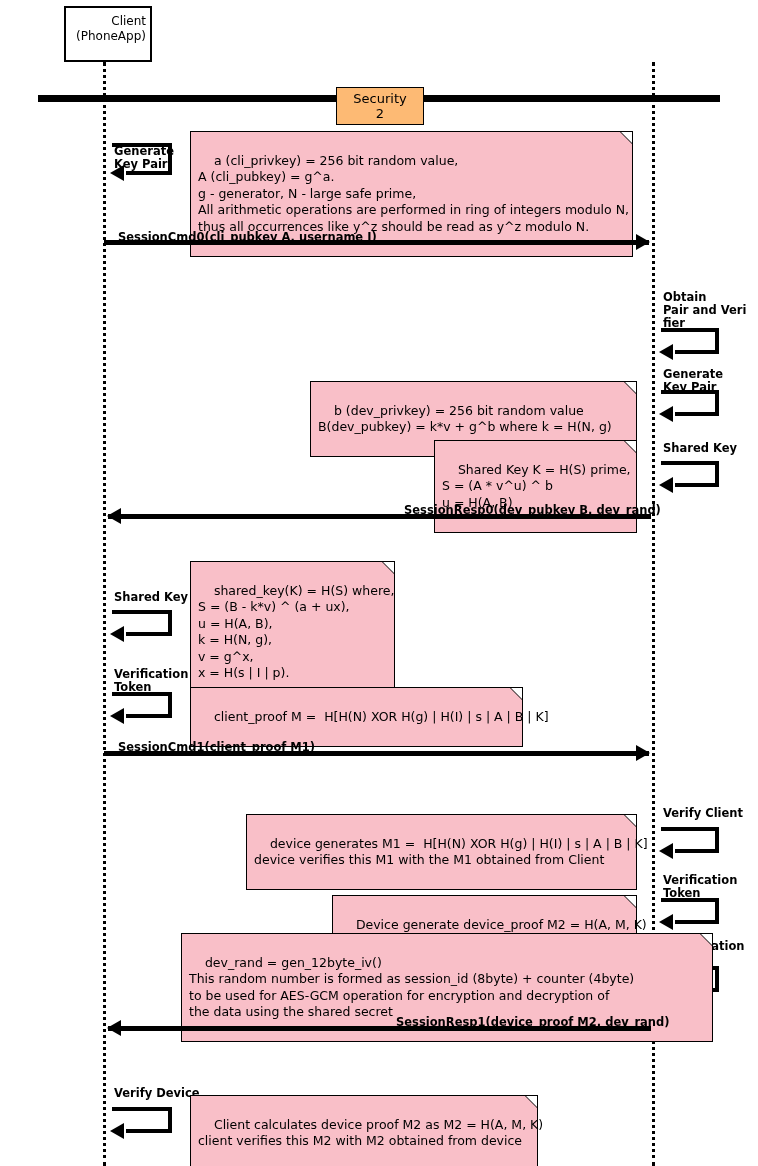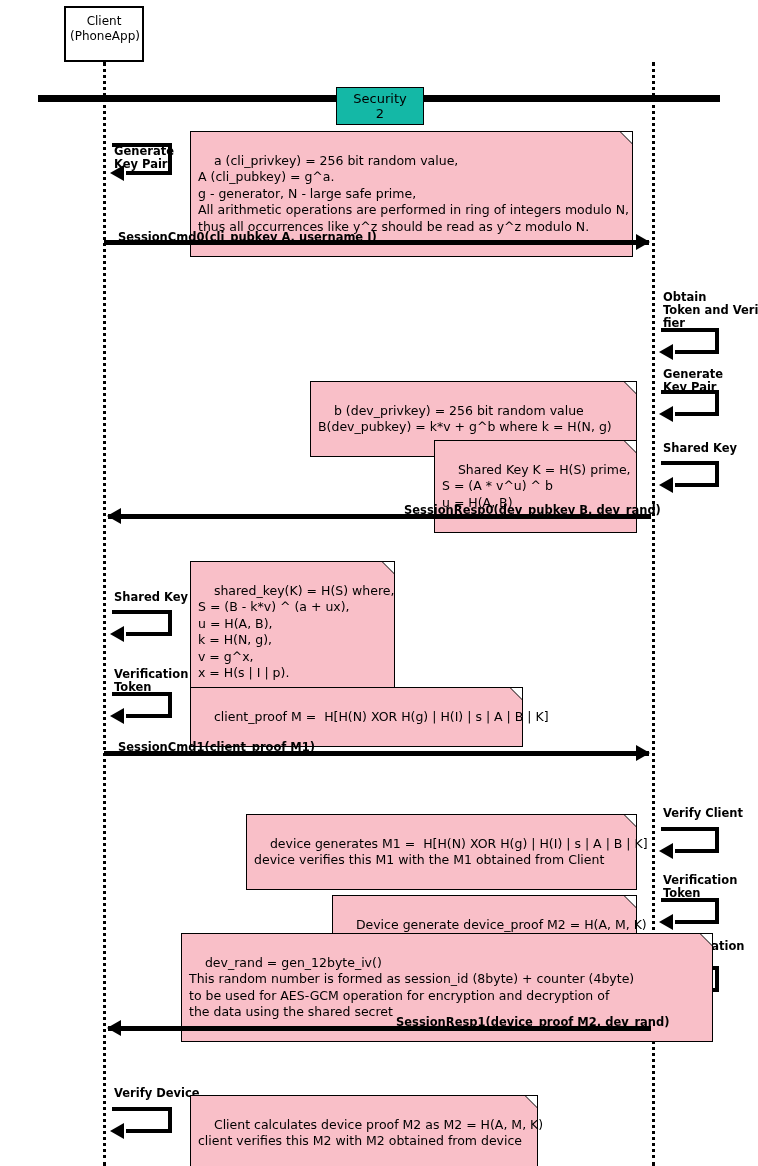--- a/index.html
+++ b/index.html
@@ -36,21 +36,21 @@
   }
 
   
   .phasebar{
     position:absolute;
     height:7px;
     background:#000;
   }
   .phaselabel{
     position:absolute;
-    background:#14b8a6;
+    background:#fdba74;
     border:1px solid #000;
     padding:3px 14px;
     font-size:13px;
     text-align:center;
     box-sizing:border-box;
   }
 
   
   .note{
     position:absolute;
@@ -134,21 +134,21 @@
   }
 </style>
 </head>
 <body>
 
 <div id="diagram">
 
   <div class="lifeline" style="left:103px;top:62px;height:1104px;"></div>
   <div class="lifeline" style="left:652px;top:62px;height:1104px;"></div>
 
-  <div class="actor" style="left:64px;top:6px;width:80px;height:56px;">
+  <div class="actor" style="left:64px;top:6px;width:88px;height:56px;text-align:right;">
     <span class="l1">Client</span>
     <span class="l2">(PhoneApp)</span>
   </div>
 
   <div class="phasebar" style="left:38px;top:95px;width:682px;"></div>
   <div class="phaselabel" style="left:336px;top:87px;width:88px;">Security 2</div>
 
   <div class="selfcall" style="left:112px;top:143px;width:60px;height:32px;">
     <div class="top"></div>
       <div class="right"></div>
@@ -172,21 +172,21 @@
   </div>
   <div class="msglabel" style="left:118px;top:230px;">SessionCmd0(cli_pubkey A, username I)</div>
 
   <div class="selfcall" style="left:661px;top:328px;width:58px;height:26px;">
     <div class="top"></div>
       <div class="right"></div>
       <div class="bot"></div>
       <div class="head"></div>
   </div>
   <div class="selflabel" style="left:663px;top:291px;">Obtain
-Token and Veri
+Pair and Veri
 fier</div>
 
 
   <div class="selfcall" style="left:661px;top:390px;width:58px;height:26px;">
     <div class="top"></div>
       <div class="right"></div>
       <div class="bot"></div>
       <div class="head"></div>
   </div>
   <div class="selflabel" style="left:663px;top:368px;">Generate

